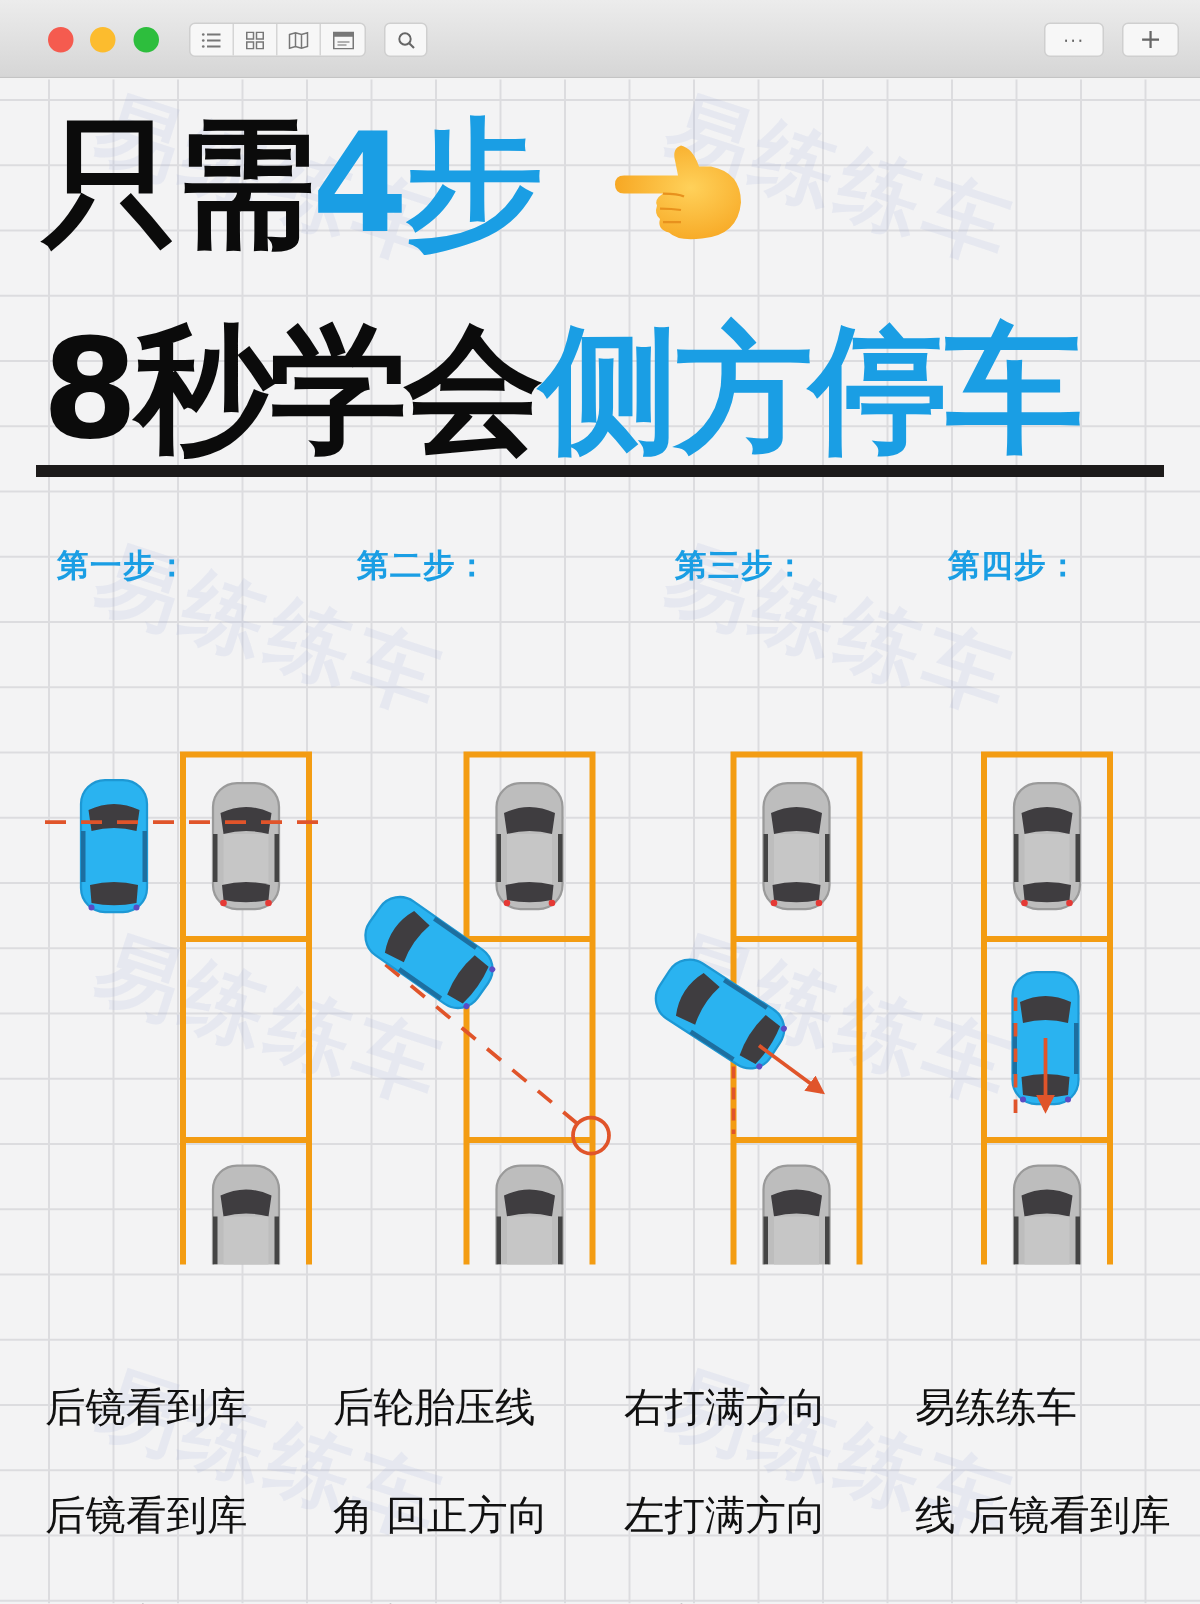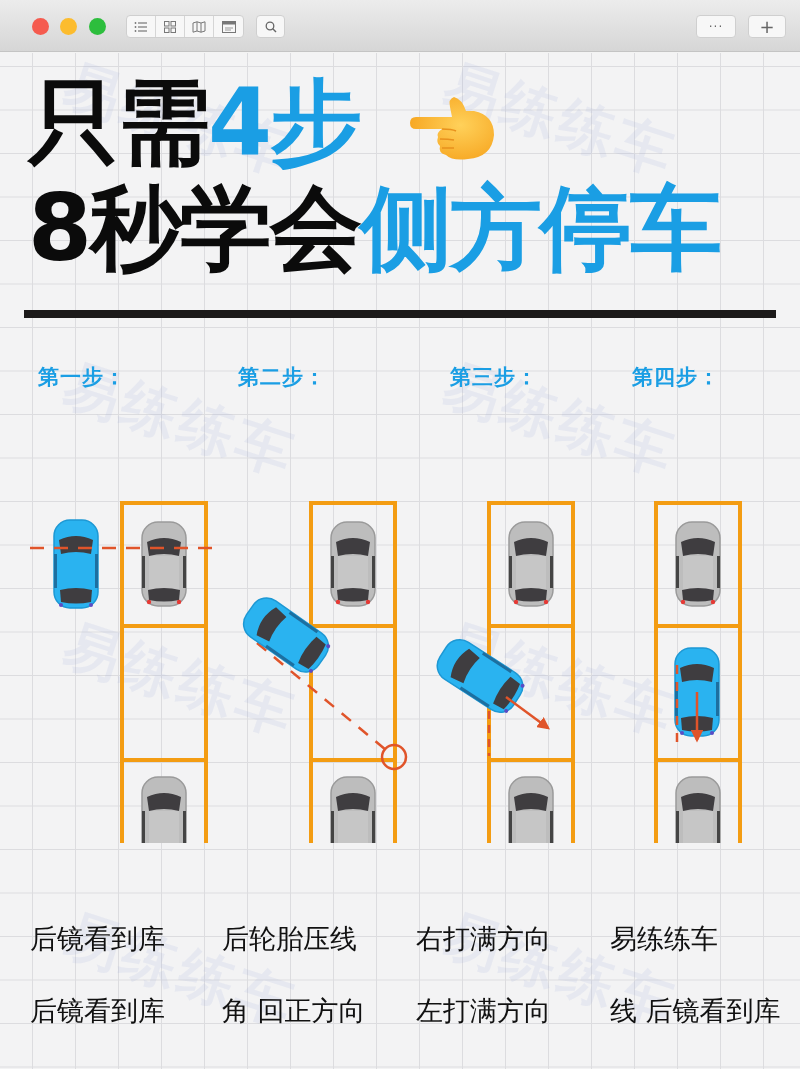--- a/index.html
+++ b/index.html
@@ -152,21 +152,21 @@
     <defs>
       <radialGradient id="hg" cx="60%" cy="45%" r="60%">
         <stop offset="0" stop-color="#ffd15a"></stop>
         <stop offset="1" stop-color="#f7a824"></stop>
       </radialGradient>
     </defs>
     <path d="M8 24 Q2 24 2 30 Q2 36 8 36 L34 36 Q28 40 30 44 Q28 50 32 53 Q30 60 38 62 Q44 68 60 66 Q84 64 86 42 Q86 22 66 18 L58 18 Q54 6 46 4 Q40 6 42 14 L44 24 Z" fill="url(#hg)"></path>
     <path d="M34 36 Q44 36 48 38 M32 46 Q40 46 46 47 M34 55 Q40 55 46 55" stroke="#e8911d" stroke-width="1.5" fill="none"></path>
   </svg>
 
-  <div class="title-line" style="top:130px;">
+  <div class="title-line" style="top:161px;">
     <span class="black">8秒学会</span><span class="blue">侧方停车</span>
   </div>
 
   <div class="divider"></div>
 
   <div class="step-label" style="left:38px;">第一步：</div>
   <div class="step-label" style="left:238px;">第二步：</div>
   <div class="step-label" style="left:450px;">第三步：</div>
   <div class="step-label" style="left:632px;">第四步：</div>
 

